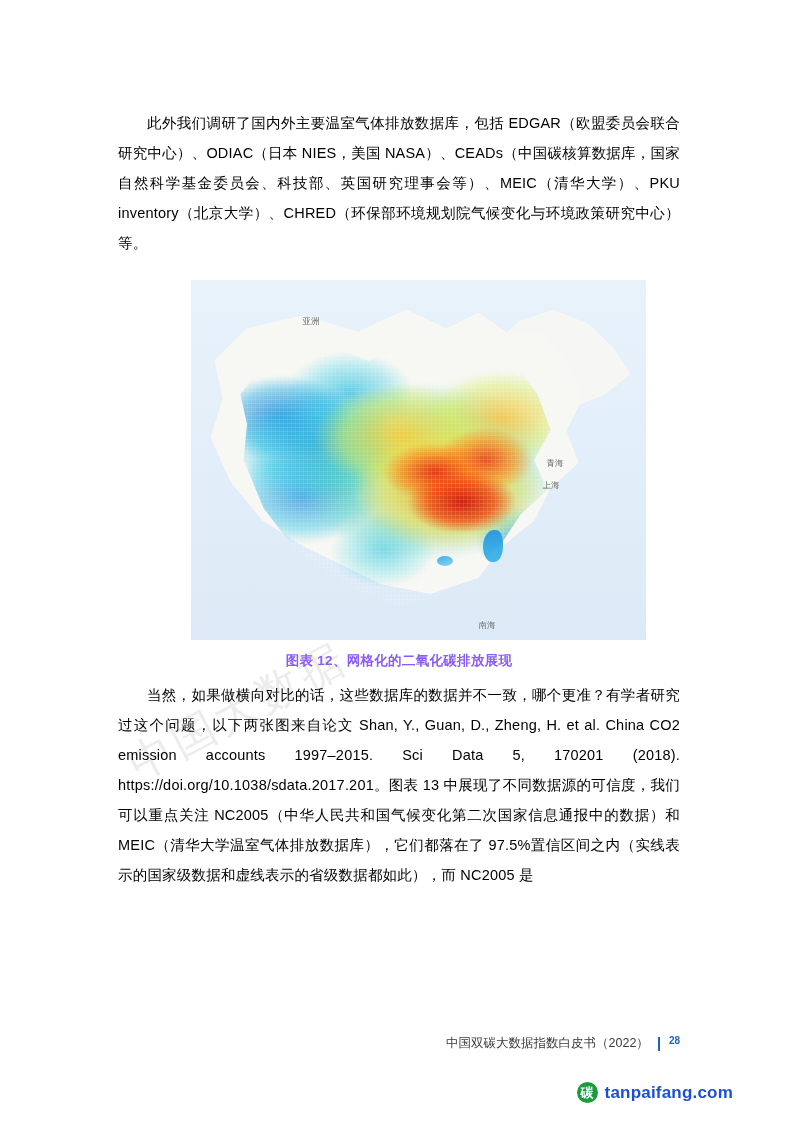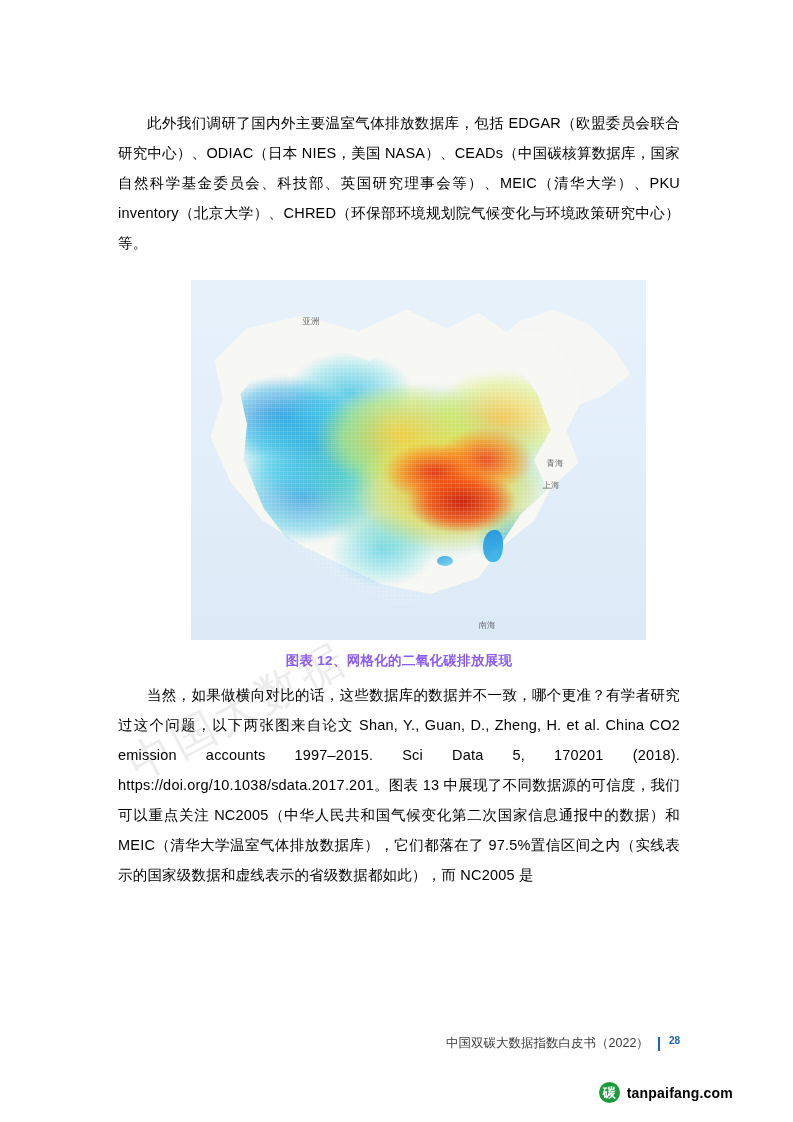--- a/index.html
+++ b/index.html
@@ -200,22 +200,22 @@
     width: 21px; height: 21px;
     border-radius: 50%;
     background: #1a9c3c;
     color: #fff;
     font-size: 13px;
     font-weight: bold;
     display: flex; align-items: center; justify-content: center;
     font-family: "Liberation Serif", serif;
   }
   .brand-text {
-    font-size: 14px;
-    color: #000000;
+    font-size: 17px;
+    color: #1d4ed8;
     font-weight: bold;
     letter-spacing: .2px;
   }
 </style>
 </head>
 <body>
 
 <div class="page">
 
   <div class="watermark-page">中国大数据</div>

